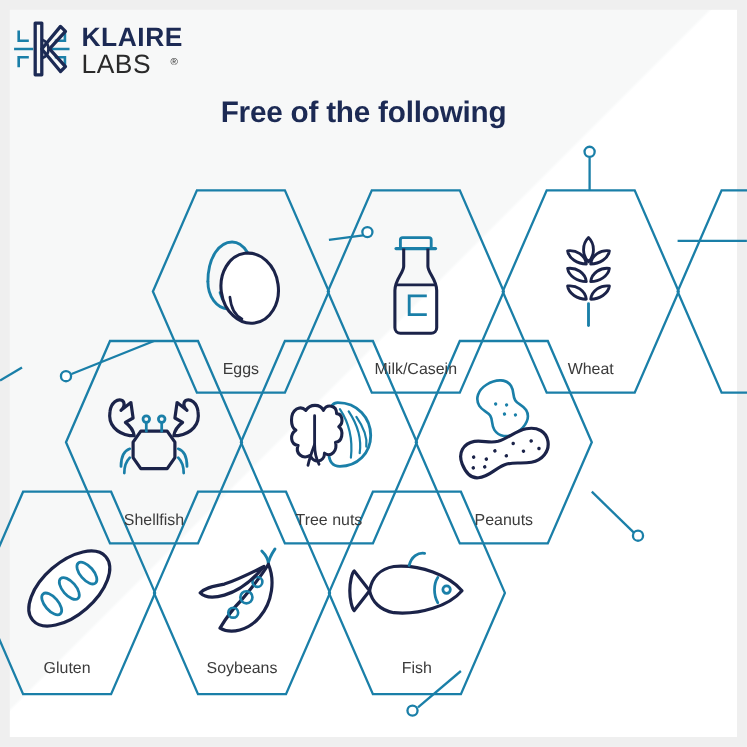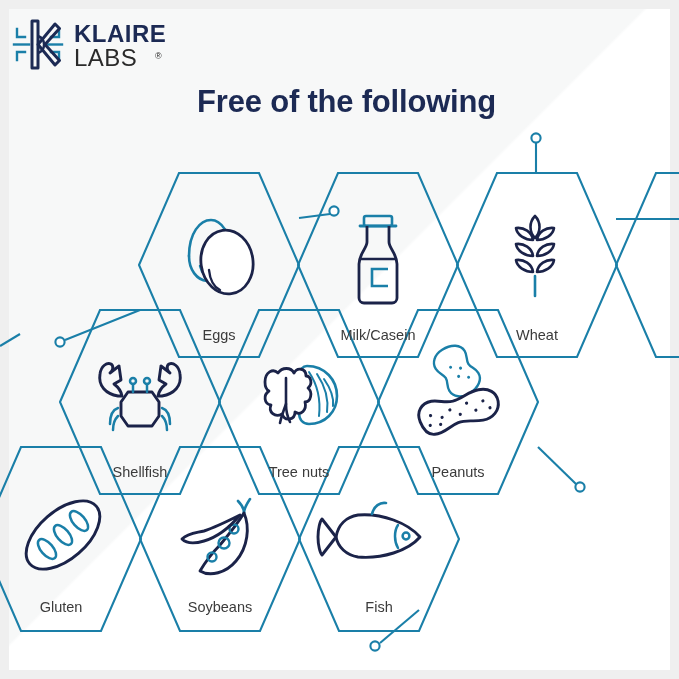--- a/index.html
+++ b/index.html
@@ -14,24 +14,24 @@
     position:absolute;left:9px;top:9px;width:661px;height:661px;
     background:#ffffff;
   }
   
   .diag-tint{
     position:absolute;left:0;top:0;width:661px;height:661px;
     background:linear-gradient(135deg,#f7f8f8 0%,#f7f8f8 48%,#ffffff 48.3%,#ffffff 100%);
   }
   .logo{position:absolute;left:12px;top:17px;width:190px;height:55px;}
   .title{
-    position:absolute;left:16px;top:82px;width:661px;
+    position:absolute;left:0;top:82px;width:661px;
     text-align:center;
     color:#1c2a54;
-    font-size:31px;
+    font-size:27px;
     font-weight:bold;
     line-height:40px;
     letter-spacing:-0.2px;
   }
   .hexlayer{position:absolute;left:0;top:0;width:679px;height:679px;}
 </style>
 </head>
 <body>
 
 <div id="stage">

